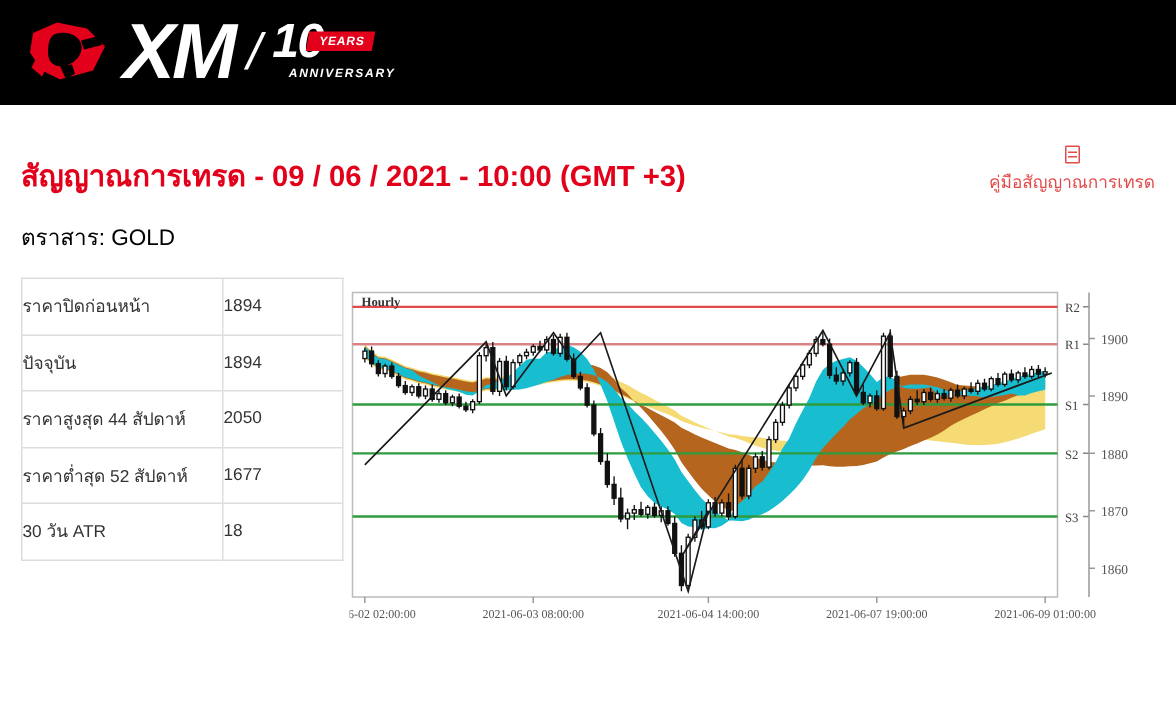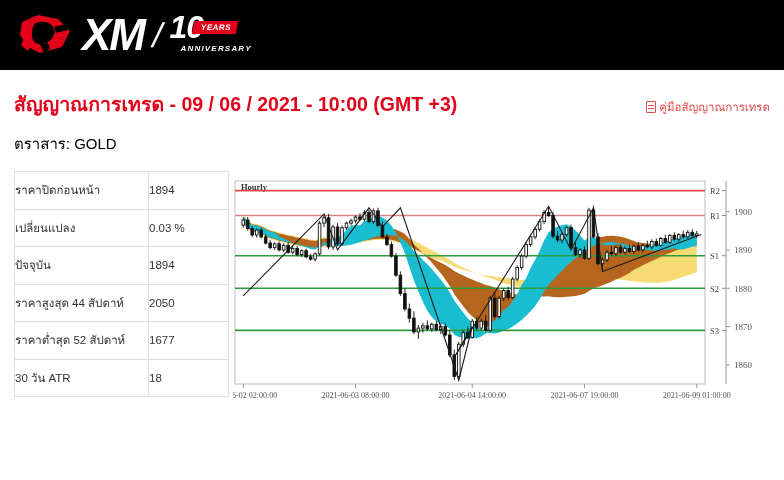--- a/index.html
+++ b/index.html
@@ -23,21 +23,21 @@
     position: absolute; left: 18px; top: 8px;
     height: 54px; display: flex; align-items: center;
   }
   .bull {
     width: 58px; height: 44px; position: relative; margin-right: 6px;
   }
   .bull svg { display: block; }
   .xm-text {
     font-family: "Liberation Sans", sans-serif;
     font-weight: bold; font-style: italic;
-    color: #ffffff; font-size: 44px; letter-spacing: -2px;
+    color: #ffffff; font-size: 52px; letter-spacing: -2px;
     line-height: 40px;
   }
   .slash {
     color: #ffffff; font-size: 34px; font-weight: 300;
     margin: 0 7px 0 9px; transform: skewX(-12deg); line-height: 36px;
   }
   .anniv { position: relative; width: 80px; height: 46px; }
   .anniv-10 {
     position: absolute; left: 0; top: -1px;
     font-family: "Liberation Sans", sans-serif;
@@ -63,21 +63,21 @@
     display: flex; align-items: flex-end; justify-content: space-between;
     padding-top: 22px;
   }
   .page-title {
     color: #e2001a; font-size: 19.5px; font-weight: bold;
     line-height: 24px; margin: 0; letter-spacing: 0;
   }
   .pdf-link {
     display: flex; align-items: center; gap: 3px;
     color: #e24b4b; font-size: 11.5px; white-space: nowrap;
-    text-decoration: none; margin-top: 5px;
+    text-decoration: none; margin-top: 5px; flex-direction: column;
   }
   .pdf-ico {
     display: inline-block; width: 10px; height: 12px;
     border: 1px solid #e24b4b; border-radius: 1px;
     position: relative; flex: none;
   }
   .pdf-ico:after {
     content: ""; position: absolute; left: 1px; top: 3px;
     width: 6px; height: 1px; background: #e24b4b;
     box-shadow: 0 3px 0 #e24b4b;
@@ -154,24 +154,20 @@
 
   <div class="instrument">ตราสาร: GOLD</div>
 
   <div class="panel">
 
     <table class="stats-table">
       <tbody>
         <tr>
           <td class="k">ราคาปิดก่อนหน้า</td>
           <td class="v">1894</td>
-        </tr>
-        <tr>
-          <td class="k">เปลี่ยนแปลง</td>
-          <td class="v">0.03 %</td>
         </tr>
         <tr>
           <td class="k">ปัจจุบัน</td>
           <td class="v">1894</td>
         </tr>
         <tr>
           <td class="k">ราคาสูงสุด 44 สัปดาห์</td>
           <td class="v">2050</td>
         </tr>
         <tr>

